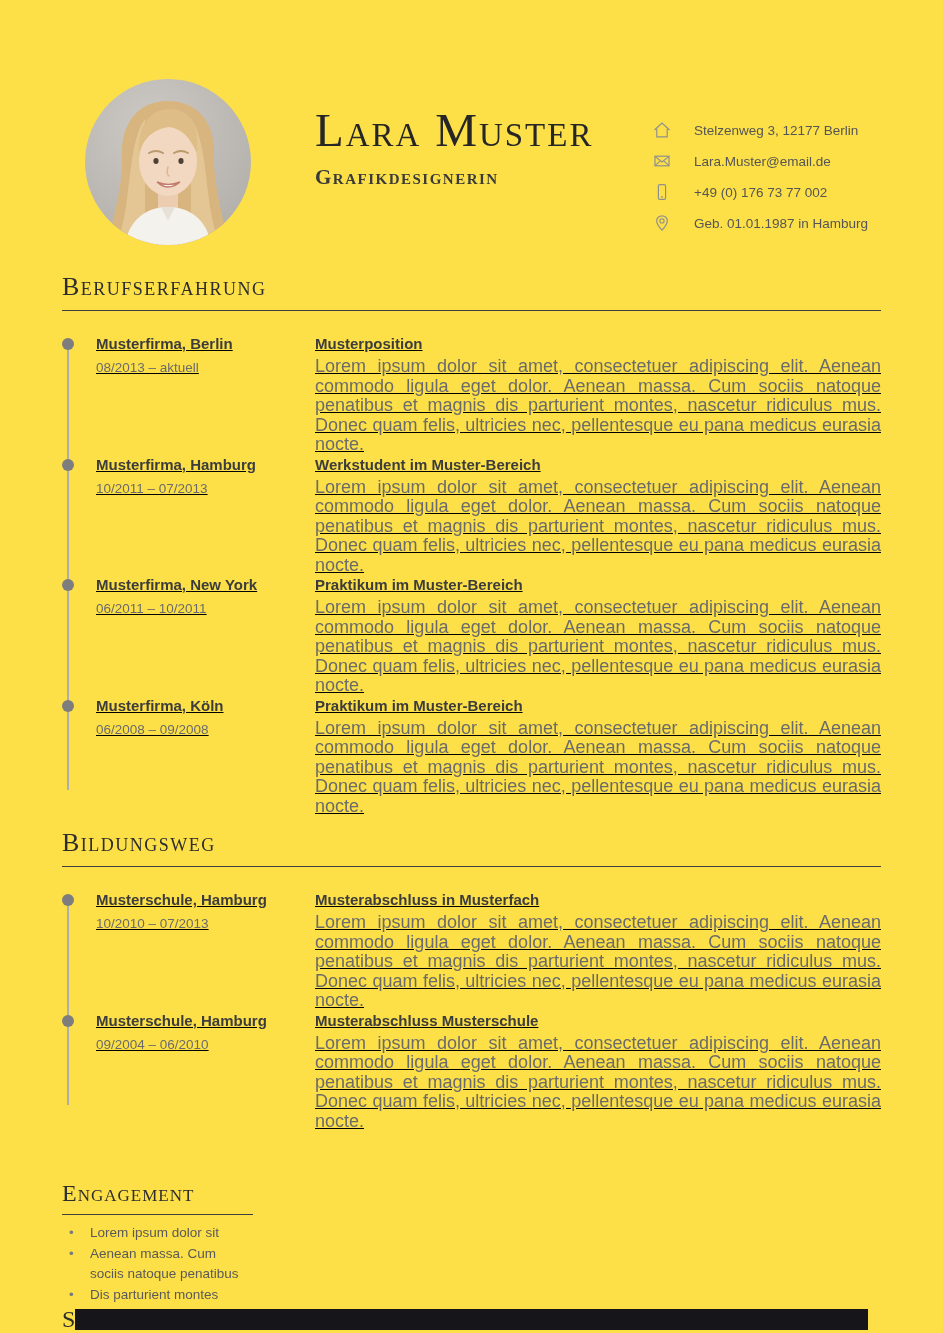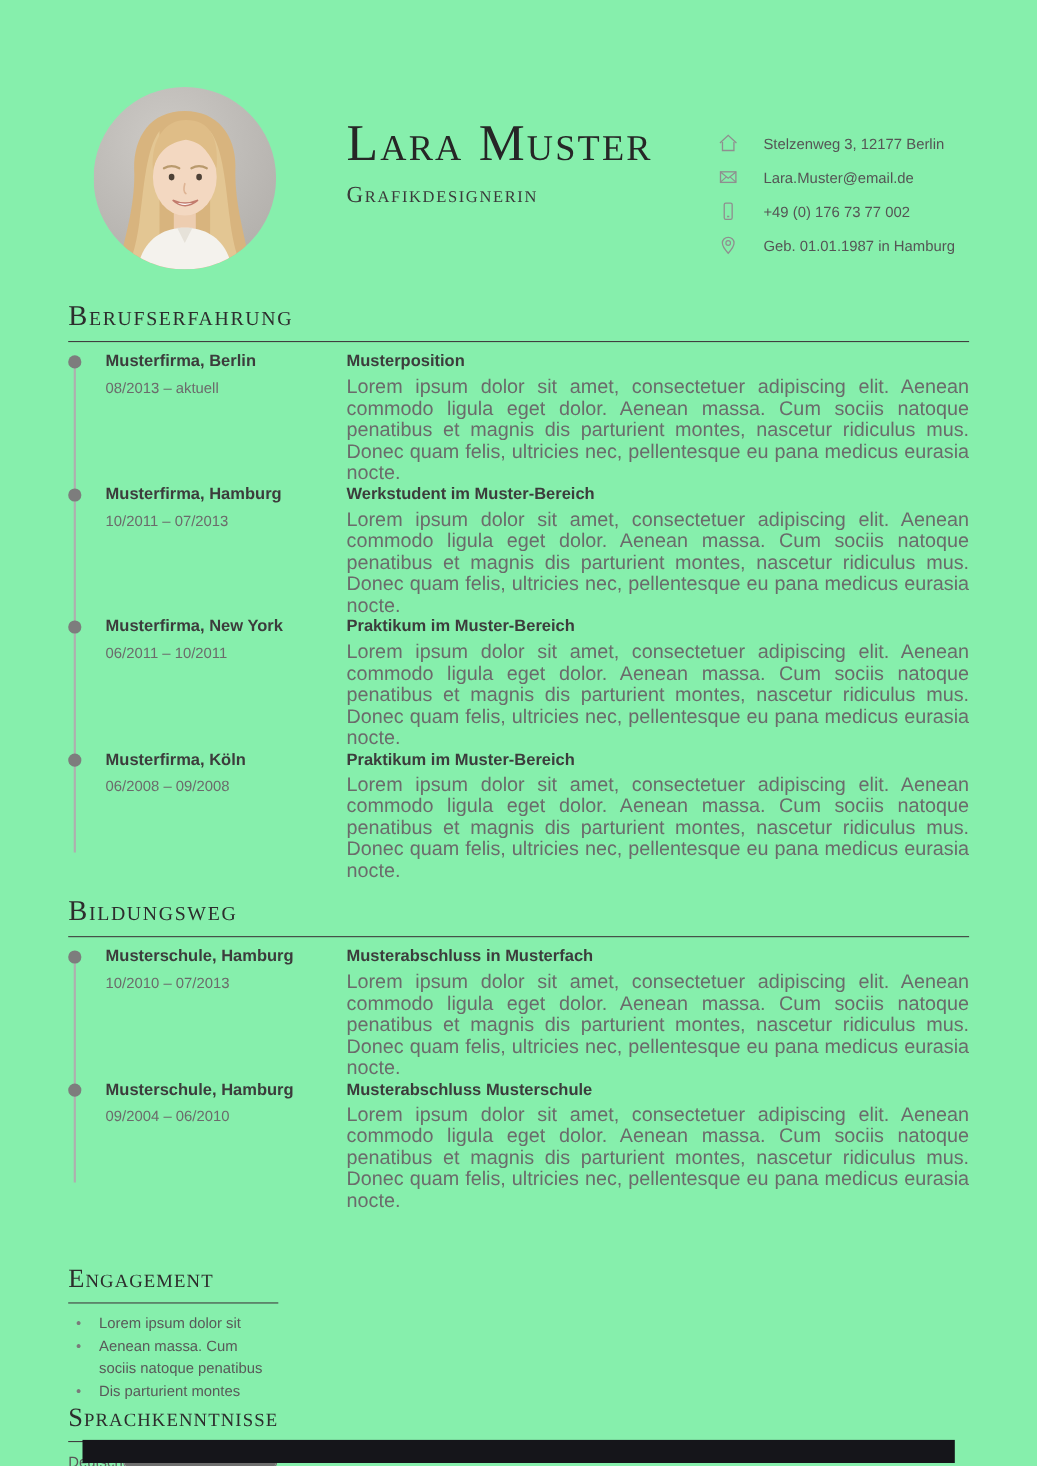--- a/index.html
+++ b/index.html
@@ -1,40 +1,40 @@
 <!DOCTYPE html>
 <html><head>
 <meta charset="utf-8">
 <style>
   * { margin:0; padding:0; box-sizing:border-box; }
   body { background:#ffffff; font-family:"Liberation Sans", sans-serif; }
-  .page { position:relative; width:943px; height:1333px; background:#86efac; overflow:hidden; margin:0 auto; }
+  .page { position:relative; width:943px; height:1333px; background:#fde047; overflow:hidden; margin:0 auto; }
 
   
   .header { position:relative; height:244px; }
   .photo { position:absolute; left:85px; top:79px; width:166px; height:166px; border-radius:50%; overflow:hidden; }
   .name-block { position:absolute; left:315px; top:104px; }
   .name { font-family:"Liberation Serif", serif; font-variant:small-caps; font-weight:400;
           font-size:47px; line-height:52px; letter-spacing:2px; color:#262626; }
-  .job-title { font-family:"Liberation Serif", serif; font-variant:small-caps; font-weight:400;
+  .job-title { font-family:"Liberation Serif", serif; font-variant:small-caps; font-weight:700;
                font-size:21px; line-height:24px; letter-spacing:1.5px; color:#3a3a3a; margin-top:9px; }
   .contact { position:absolute; left:652px; top:120px; width:250px; }
   .contact-row { display:flex; align-items:center; height:20px; margin-bottom:11px; }
   .contact-row svg { flex:0 0 20px; }
   .contact-text { margin-left:22px; font-size:13.5px; color:#555555; white-space:nowrap; }
 
   
   .content { margin-left:62px; width:819px; }
   .sec-heading { font-family:"Liberation Serif", serif; font-variant:small-caps; font-weight:400;
                  font-size:26px; line-height:30px; letter-spacing:1.5px; color:#2d2d2d;
                  padding-bottom:8px; border-bottom:1px solid #3f3f3f; }
   .section-exp { margin-top:28px; }
   .section-edu { margin-top:12px; }
 
-  .entries { position:relative; margin-top:8px; }
+  .entries { position:relative; margin-top:23px;text-decoration:underline; }
   .entries::before { content:""; position:absolute; left:5px; top:10px; bottom:26px;
                      width:2px; background:#aeaeae; }
   .entry { position:relative; display:grid; grid-template-columns:219px 1fr;
            padding-left:34px; min-height:99px; }
   .entry-dot { position:absolute; left:0; top:4px; width:12px; height:12px; border-radius:50%;
                background:#7d7d7d; }
   .entry-org { font-size:15px; font-weight:bold; color:#3c3c3c; line-height:20px; }
   .entry-period { font-size:13.5px; color:#6b6b6b; line-height:19px; margin-top:4px; }
   .entry-role { font-size:15px; font-weight:bold; color:#3c3c3c; line-height:20px; margin-bottom:3px; }
   .entry-desc { font-size:18px; color:#6b6b6b; line-height:19.5px; text-align:justify; }

